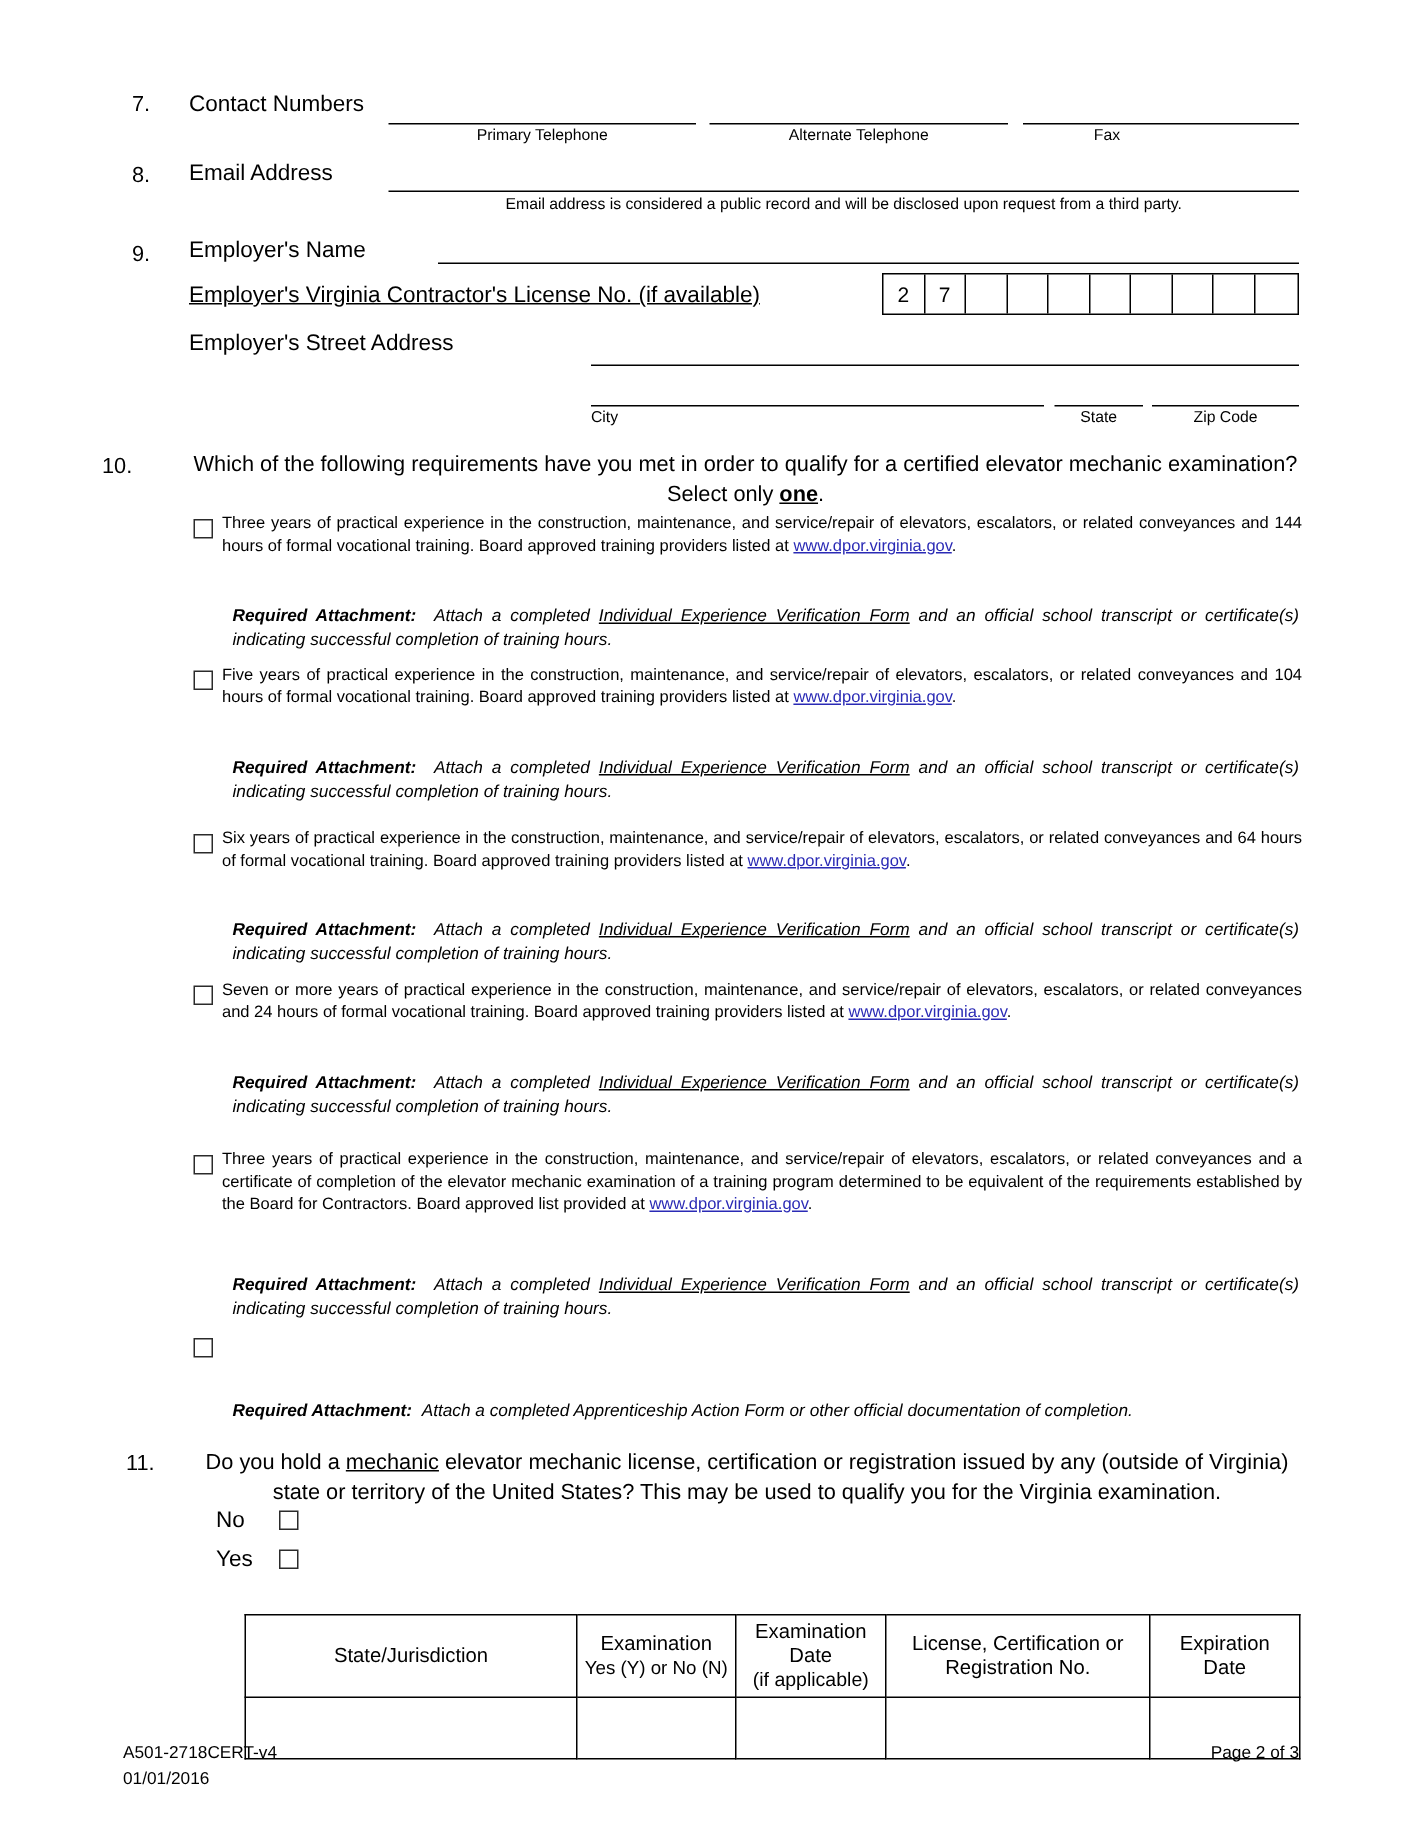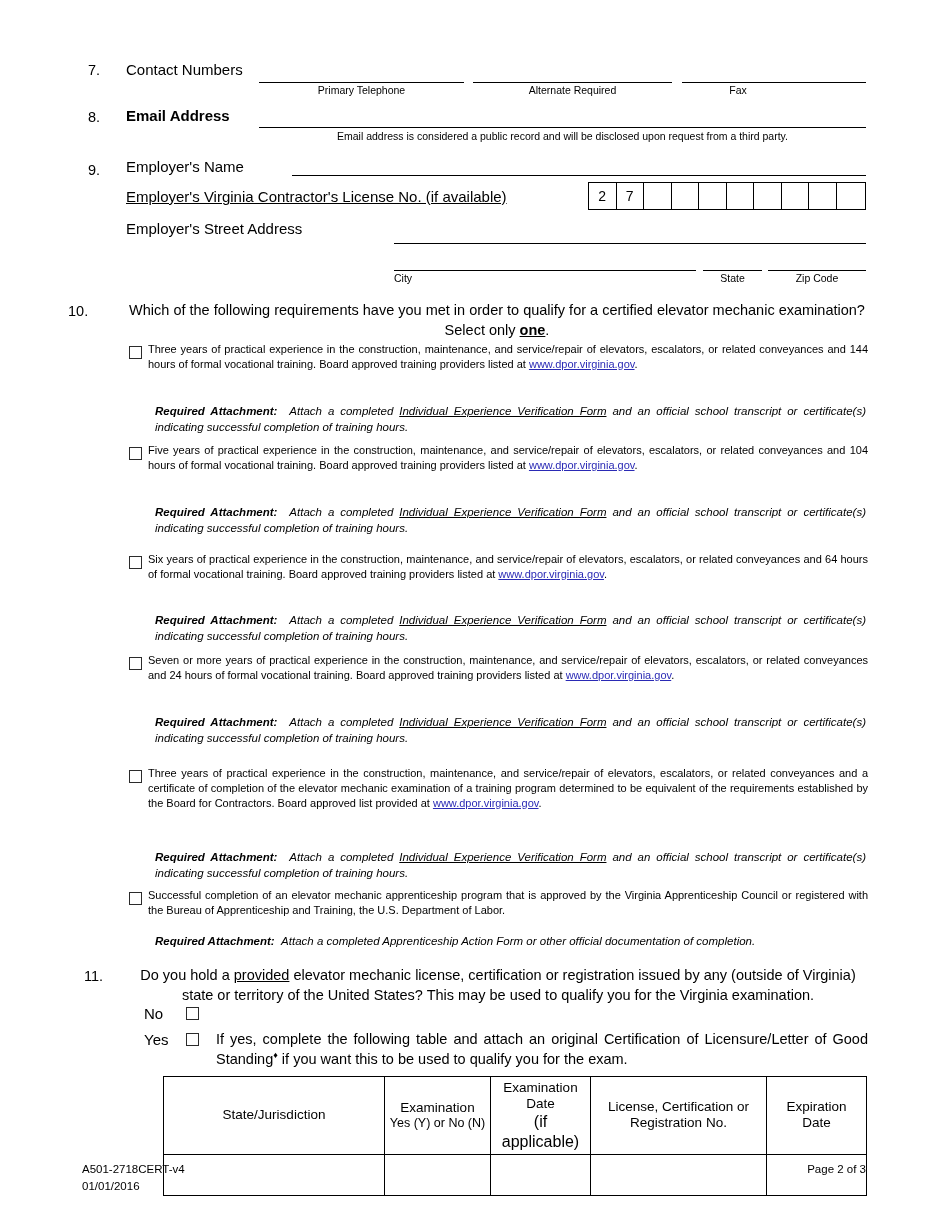--- a/index.html
+++ b/index.html
@@ -105,21 +105,21 @@
   table.jtbl th, table.jtbl td {
     border: 1.3px solid #000;
     text-align: center;
     vertical-align: middle;
     font-weight: normal;
     font-size: 13.5px;
     line-height: 1.2;
     padding: 3px 2px;
   }
   table.jtbl th .sm { font-size: 12.5px; display: block; }
-  table.jtbl th .xs { font-size: 16px; display: block; }
+  table.jtbl th .xs { font-size: 13px; display: block; }
   table.jtbl td { height: 34px; }
 
   
   .foot {
     position: absolute;
     font-size: 11.5px;
     line-height: 1.45;
   }
   .foot.right { text-align: right; }
   .diamond {
@@ -134,25 +134,25 @@
 <div id="page">
 
   <div class="qnum" style="left:88px; top:62px;">7.</div>
   <div class="lbl abs" style="left:126px; top:61px;">Contact Numbers</div>
 
   <div class="rule" style="left:259px; top:82px; width:205px;"></div>
   <div class="rule" style="left:473px; top:82px; width:199px;"></div>
   <div class="rule" style="left:682px; top:82px; width:184px;"></div>
 
   <div class="cap abs" style="left:259px; top:85px; width:205px;">Primary Telephone</div>
-  <div class="cap abs" style="left:473px; top:85px; width:199px;">Alternate Required</div>
+  <div class="cap abs" style="left:473px; top:85px; width:199px;">Alternate Telephone</div>
   <div class="cap abs" style="left:646px; top:85px; width:184px;">Fax</div>
 
   <div class="qnum" style="left:88px; top:109px;">8.</div>
-  <div class="lbl abs" style="left:126px; top:107px;font-weight:bold;">Email Address</div>
+  <div class="lbl abs" style="left:126px; top:107px;">Email Address</div>
   <div class="rule" style="left:259px; top:127px; width:607px;"></div>
   <div class="cap abs" style="left:259px; top:131px; width:607px;">Email address is considered a public record and will be disclosed upon request from a third party.</div>
 
   <div class="qnum" style="left:88px; top:162px;">9.</div>
   <div class="lbl abs" style="left:126px; top:158px;">Employer's Name</div>
   <div class="rule" style="left:292px; top:175px; width:574px;"></div>
 
   <div class="lbl abs" style="left:126px; top:188px;text-decoration:underline;">Employer's Virginia Contractor's License No.  (if available)</div>
 
   <div class="licbox" style="left:588px; top:182px; width:278px; height:28px;">
@@ -196,33 +196,31 @@
 
   <div class="chk" style="left:129px; top:657px;"></div>
   <div class="opttext" style="left:148px; top:653px; width:720px;"><span>Seven or more years of practical experience in the construction, maintenance, and service/repair of elevators, escalators, or related conveyances and 24 hours of formal vocational training.  Board approved training providers listed at </span><span class="lnk">www.dpor.virginia.gov</span><span>.</span></div>
   <div class="att" style="left:155px; top:715px; width:711px;"><b>Required Attachment:</b>&nbsp;&nbsp;<span>Attach a completed </span><span class="u">Individual Experience Verification Form</span><span> and an official school transcript or certificate(s) indicating successful completion of training hours.</span></div>
 
   <div class="chk" style="left:129px; top:770px;"></div>
   <div class="opttext" style="left:148px; top:766px; width:720px;"><span>Three years of practical experience in the construction, maintenance, and service/repair of elevators, escalators, or related conveyances and a certificate of completion of the elevator mechanic examination of a training program determined to be equivalent of the requirements established by the Board for Contractors. Board approved list provided at </span><span class="lnk">www.dpor.virginia.gov</span><span>.</span></div>
   <div class="att" style="left:155px; top:850px; width:711px;"><b>Required Attachment:</b>&nbsp;&nbsp;<span>Attach a completed </span><span class="u">Individual Experience Verification Form</span><span> and an official school transcript or certificate(s) indicating successful completion of training hours.</span></div>
 
   <div class="chk" style="left:129px; top:892px;"></div>
-  <div class="opttext" style="left:148px; top:888px; width:720px;"><span>Successful completion of an elevator mechanic apprenticeship program that is approved by the Virginia Apprenticeship Council or registered with the Bureau of Apprenticeship and Training, the U.S. Department of Labor.</span></div>
   <div class="att" style="left:155px; top:934px; width:711px; text-align:left;"><b>Required Attachment:</b>&nbsp;&nbsp;<span>Attach a completed Apprenticeship Action Form or other official documentation of completion.</span></div>
 
   <div class="qnum" style="left:84px; top:968px;">11.</div>
-  <div class="qtext nojust" style="left:126px; top:966px; width:744px;"><span>Do you hold a </span><span class="u">provided</span><span> elevator mechanic license, certification or registration issued by any (outside of  Virginia) state or territory of the United States?  This may be used to qualify you for the Virginia examination.</span></div>
+  <div class="qtext nojust" style="left:126px; top:966px; width:744px;"><span>Do you hold a </span><span class="u">mechanic</span><span> elevator mechanic license, certification or registration issued by any (outside of  Virginia) state or territory of the United States?  This may be used to qualify you for the Virginia examination.</span></div>
 
   <div class="lbl abs" style="left:144px; top:1005px;">No</div>
   <div class="chk" style="left:186px; top:1007px;"></div>
 
   <div class="lbl abs" style="left:144px; top:1031px;">Yes</div>
   <div class="chk" style="left:186px; top:1033px;"></div>
 
-  <div class="qtext" style="left:216px; top:1030px; width:652px;"><span>If yes, complete the following table and attach an original Certification of Licensure/Letter of Good Standing</span><span class="diamond">♦</span><span> if you want this to be used to qualify you for the exam.</span></div>
 
   <table class="jtbl" style="left:163px; top:1076px; width:703px;">
     <colgroup>
       <col style="width:221px;">
       <col style="width:106px;">
       <col style="width:100px;">
       <col style="width:176px;">
       <col style="width:100px;">
     </colgroup>
     <thead>

